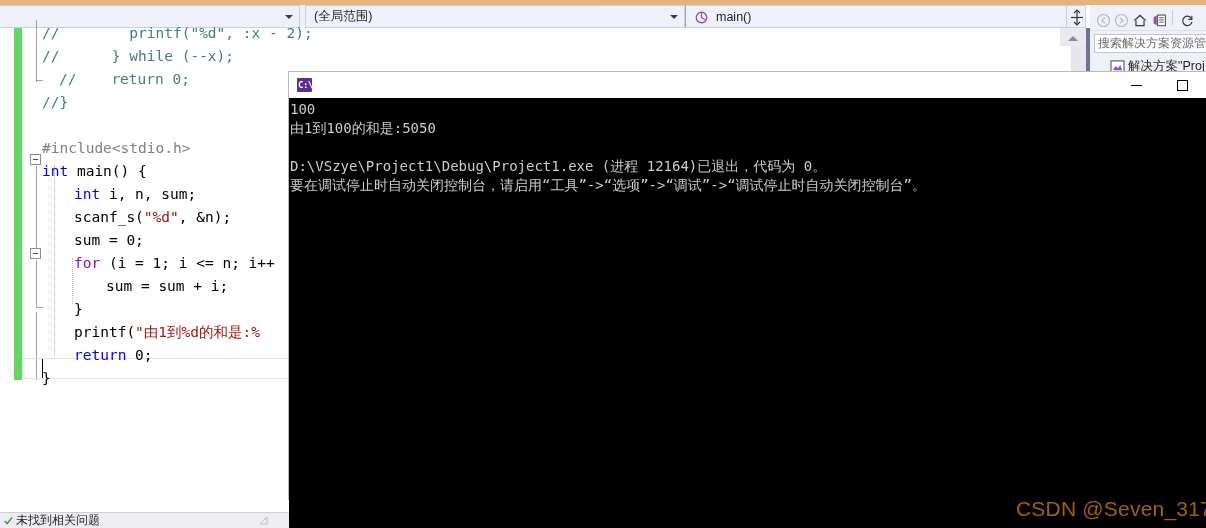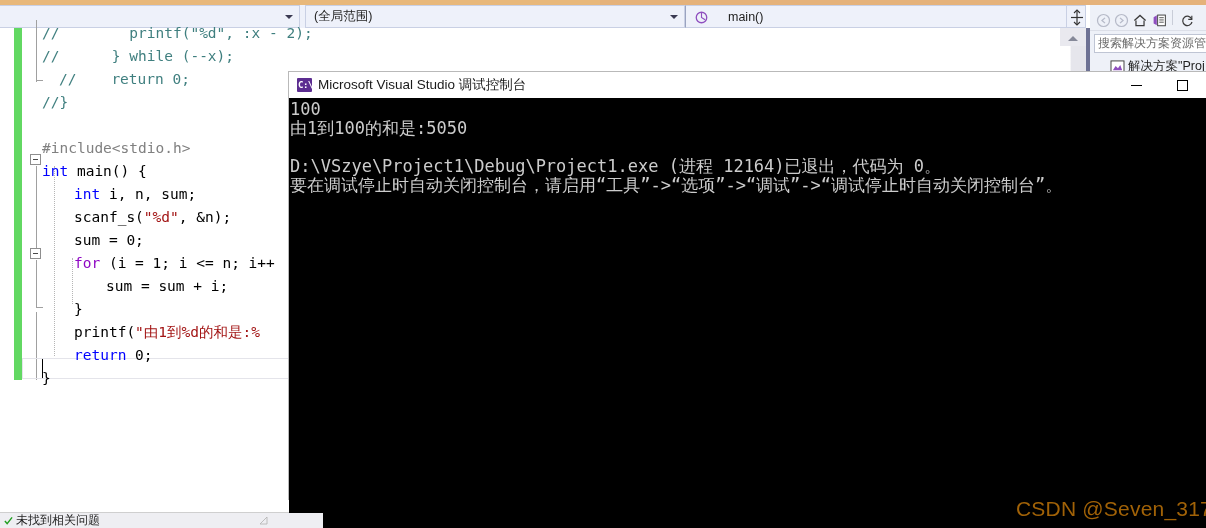--- a/index.html
+++ b/index.html
@@ -25,21 +25,21 @@
   }
   .combo .lbl{padding-left:8px;white-space:nowrap;overflow:hidden;}
   .combo .arrow{
     position:absolute;right:6px;top:50%;margin-top:-2px;
     width:0;height:0;border-left:4px solid transparent;
     border-right:4px solid transparent;border-top:4px solid #3a3a52;
   }
   #combo-file{left:-180px;width:480px;}
   #combo-scope{left:305px;width:380px;}
   #combo-member{left:685px;width:400px;border-left:1px solid #9aa3c0;}
-  #combo-member .lbl{padding-left:42px;}
+  #combo-member .lbl{padding-left:30px;}
   .member-icon{position:absolute;left:8px;top:4px;width:15px;height:15px;}
 
   
   #split-btn{left:1066px;top:5px;width:20px;height:23px;background:#eef1fa;
     border:1px solid #c9d0e4;box-sizing:border-box;}
 
   
   #editor{left:0;top:28px;width:1060px;height:472px;background:#ffffff;overflow:hidden;}
   
   #sel-margin{left:0;top:28px;width:14px;height:472px;background:#ffffff;}
@@ -118,33 +118,33 @@
   .win-btn{position:absolute;top:0;width:46px;height:26px;cursor:default;}
   #btn-min{right:46px;}
   #btn-max{right:0px;}
   #btn-min i{position:absolute;left:17px;top:13px;width:11px;height:1px;background:#000;display:block;}
   #btn-max i{position:absolute;left:17px;top:8px;width:11px;height:11px;
     border:1.4px solid #000;box-sizing:border-box;display:block;}
   #console-body{position:absolute;left:0;top:26px;width:917px;height:430px;background:#000000;}
   .con-line{
     position:absolute;left:1px;white-space:pre;color:#cccccc;
     font-family:"DejaVu Sans Mono","Liberation Mono",monospace;
-    font-size:17px;line-height:18px;
+    font-size:14px;line-height:18px;
   }
 
   
   #watermark{
     left:1016px;top:497px;font-size:21px;color:#a16207;white-space:nowrap;
     letter-spacing:0.2px;
   }
 
   
   #bottom-panel{left:0;top:500px;width:289px;height:28px;background:#ffffff;}
   #bottom-sep{left:0;top:512px;width:289px;height:1px;background:#cfcfcf;}
-  #errorlist-tab{left:0;top:513px;width:323px;height:15px;background:#eeeef2;}
+  #errorlist-tab{left:0;top:513px;width:289px;height:15px;background:#eeeef2;}
   #errorlist-icon{position:absolute;left:4px;top:3px;width:9px;height:9px;}
   #errorlist-label{
     position:absolute;left:16px;top:-1px;font-size:12px;color:#1e1e1e;
     white-space:nowrap;overflow:hidden;
   }
   #bottom-resize{position:absolute;left:258px;top:517px;width:10px;height:8px;}
 </style>
 </head>
 <body>
 
@@ -260,21 +260,20 @@
     <path d="M3 11 L6 6.5 L8.5 9 L11 5.5 L13 11 Z" fill="#8f4fbf"></path>
   </svg>
   <div id="se-node-label">解决方案"Proj</div>
 </div>
 
 <div class="abs" id="console">
   <div id="console-title">
     <div id="console-icon">
       <span>C:\</span>
     </div>
-    <div id="console-title-text">Microsoft Visual Studio 调试控制台</div>
     <div class="win-btn" id="btn-min">
       <i></i>
     </div>
     <div class="win-btn" id="btn-max">
       <i></i>
     </div>
   </div>
   <div id="console-body">
       <div class="con-line" style="top: 2px;">100</div>
       <div class="con-line" style="top: 21px;">由1到100的和是:5050</div>

